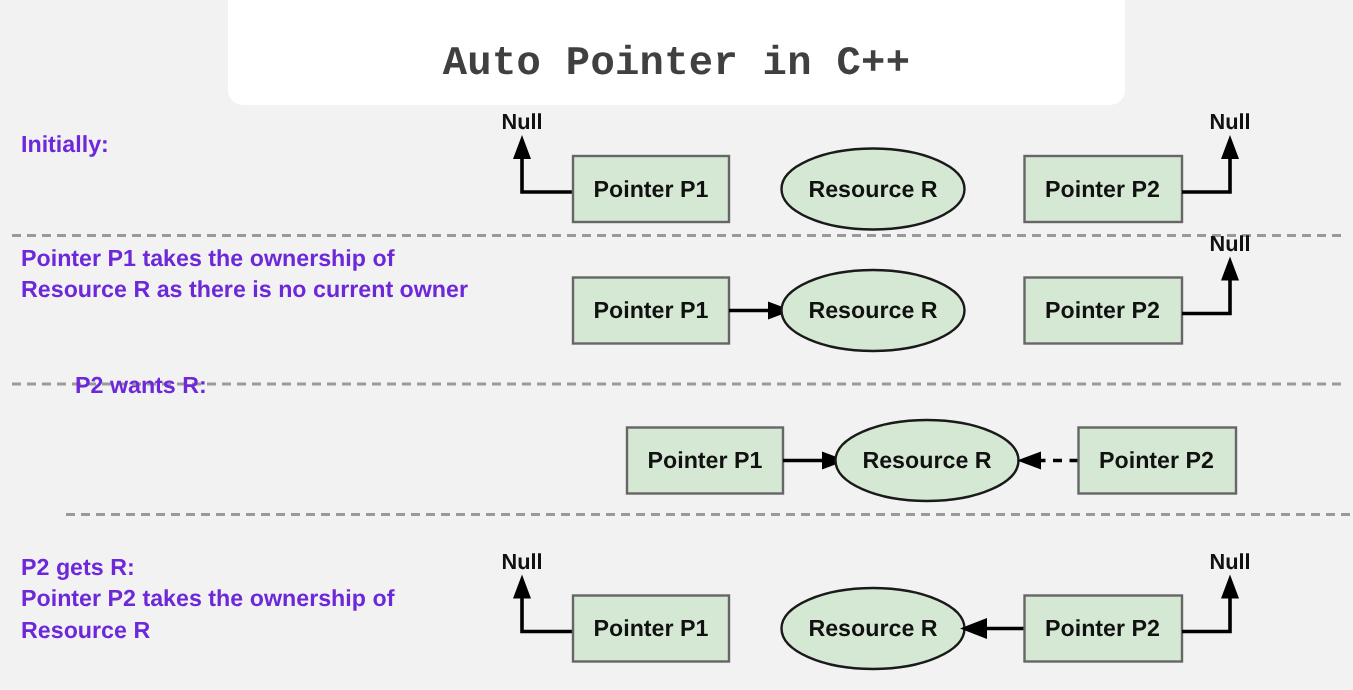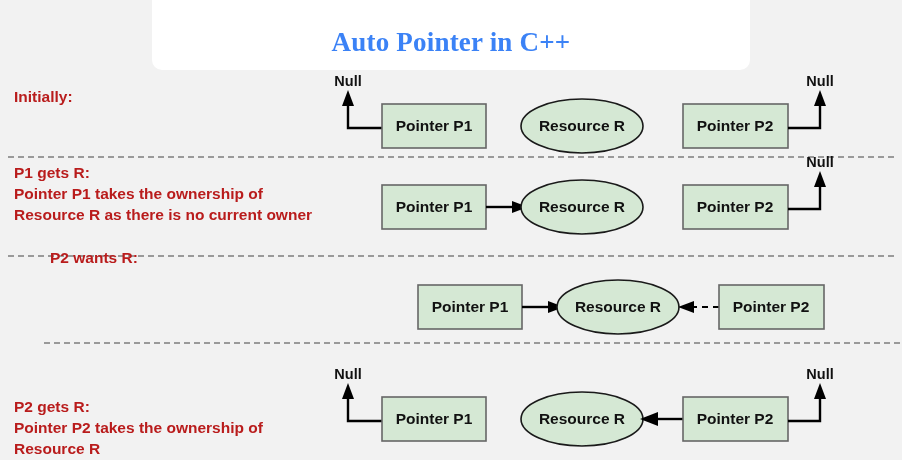--- a/index.html
+++ b/index.html
@@ -31,43 +31,43 @@
     border-radius: 0 0 10px 10px;
     box-sizing: border-box;
     display: flex;
     align-items: flex-end;
     justify-content: center;
     padding-bottom: 12px;
   }
   .title-text {
     font-size: 27px;
     font-weight: 700;
-    color: #3b82f6;
+    color: #404040;
     letter-spacing: 0.2px;
-    font-family: Liberation Serif, serif;
+    font-family: Liberation Mono, monospace;
   }
 
   
   .row {
     position: absolute;
     left: 0;
     width: 902px;
   }
   .row-sep {
     position: absolute;
     left: 8px;
     width: 886px;
     height: 0;
     border-top: 2px dashed #9a9a9a;
   }
 
   .caption {
     position: absolute;
     left: 14px;
-    color: #b91c1c;
+    color: #6d28d9;
     font-size: 15.5px;
     font-weight: 700;
     line-height: 21px;
     width: 310px;
   }
   .caption .head { display: block; }
   .caption .body { display: block; }
 
   
   .diagram {
@@ -158,21 +158,20 @@
           <polygon class="arrowhead" points="500,12 494,28 506,28"></polygon>
         </g>
         <text class="null-label" x="500" y="8">Null</text>
       </svg>
     </div>
     <div class="row-sep" style="top:78px;"></div>
   </div>
 
   <div class="row" style="top:162px;height:93px;">
     <div class="caption" style="top:0px;">
-      <span class="head">P1 gets R:</span>
       <span class="body">Pointer P1 takes the ownership of Resource R as there is no current owner</span>
     </div>
     <div class="diagram" style="top:0;">
       <svg width="582" height="93" viewBox="0 0 582 93">
 
         <g>
           <rect class="node-box" x="62" y="23" width="104" height="44"></rect>
           <text class="node-label" x="114" y="46">Pointer P1</text>
         </g>
 
@@ -231,21 +230,21 @@
         <g>
           <rect class="node-box" x="363" y="24" width="105" height="44"></rect>
           <text class="node-label" x="415" y="47">Pointer P2</text>
         </g>
       </svg>
     </div>
     <div class="row-sep" style="top:95px;"></div>
   </div>
 
   <div class="row" style="top:368px;height:92px;">
-    <div class="caption" style="top:28px;">
+    <div class="caption" style="top:0;">
       <span class="head">P2 gets R:</span>
       <span class="body">Pointer P2 takes the ownership of Resource R</span>
     </div>
     <div class="diagram" style="top:0;">
       <svg width="582" height="92" viewBox="0 0 582 92">
 
         <g>
           <path class="link" d="M 62 53 L 28 53 L 28 29"></path>
           <polygon class="arrowhead" points="28,15 22,31 34,31"></polygon>
         </g>

